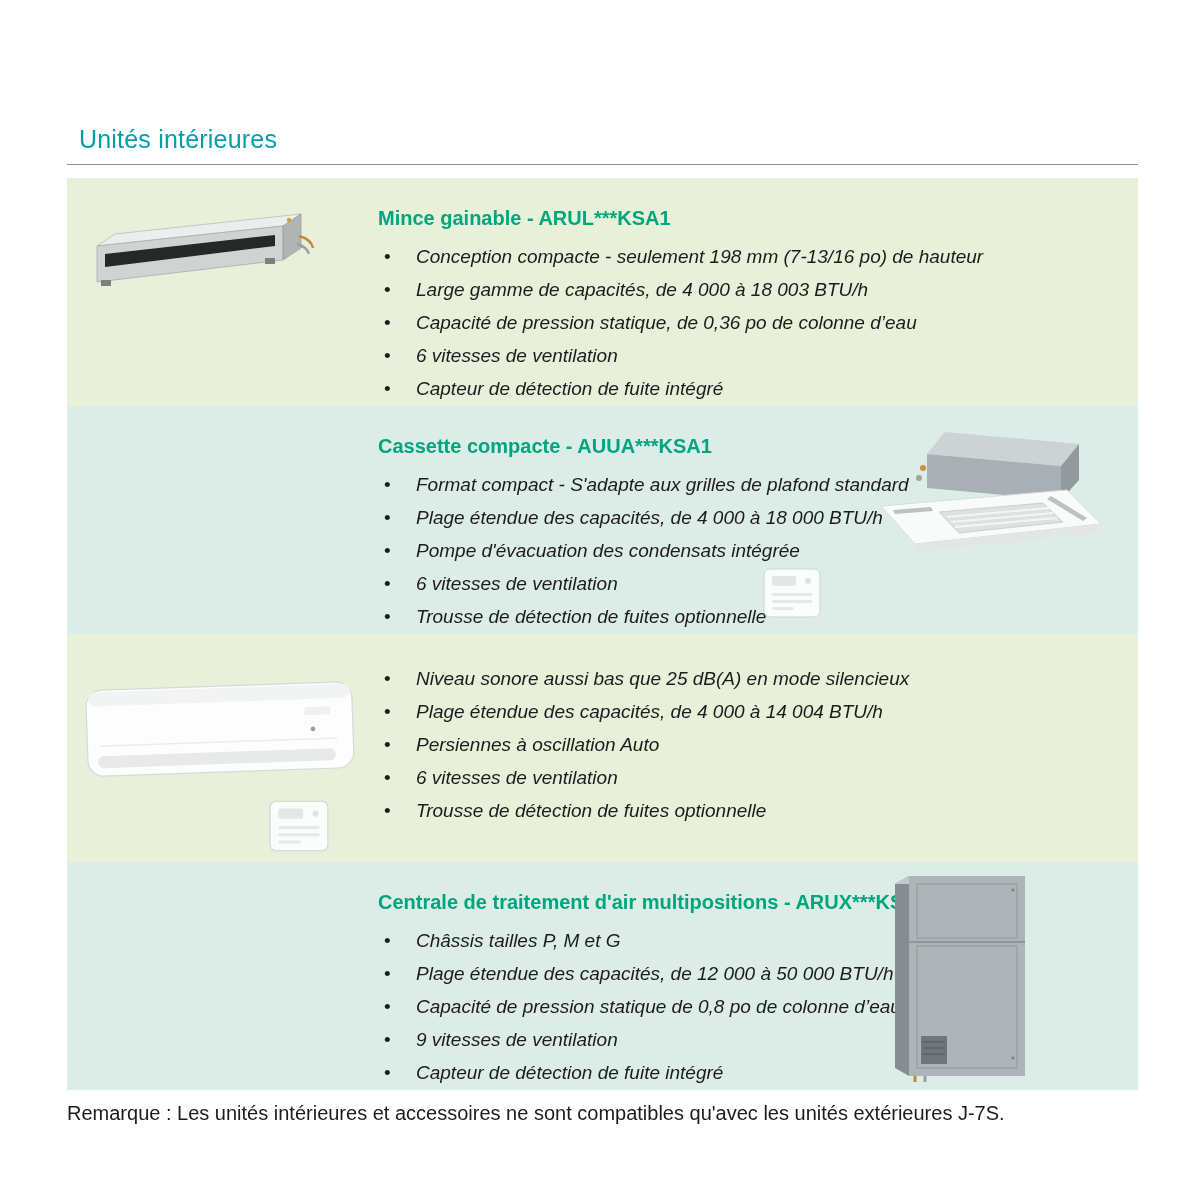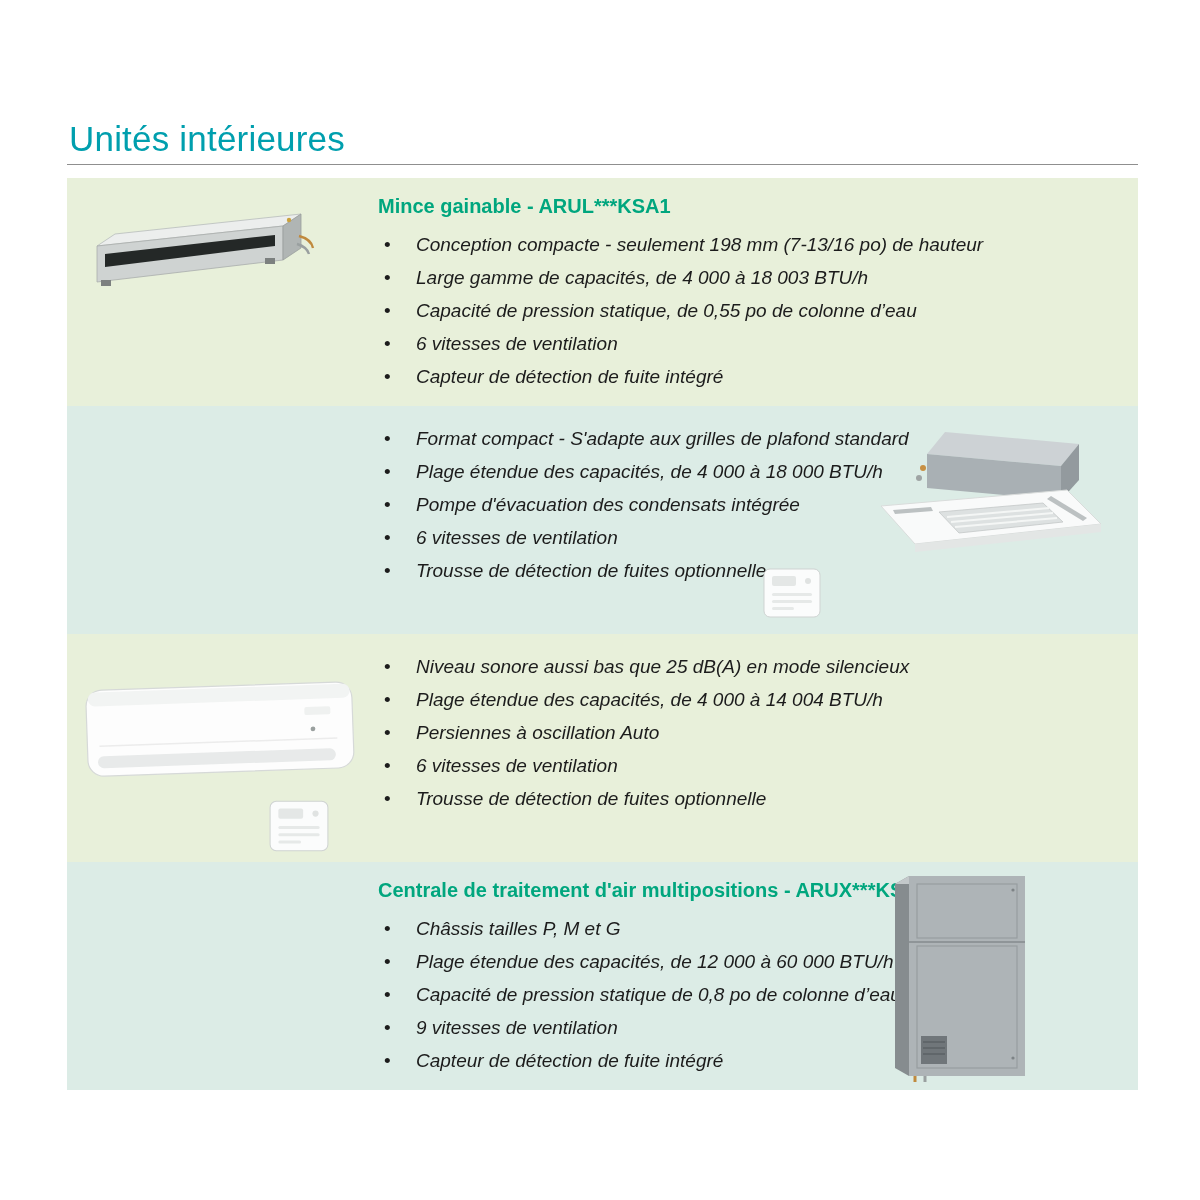--- a/index.html
+++ b/index.html
@@ -13,29 +13,29 @@
   *{box-sizing:border-box;}
   html,body{margin:0;padding:0;}
   body{
     width:1200px;height:1200px;background:#ffffff;
     font-family:"Liberation Sans","DejaVu Sans",sans-serif;
     color:var(--text-color);
     overflow:hidden;
   }
   .page{padding:122px 62px 0 67px;}
   .title{
-    font-size:35px;font-weight:400;letter-spacing:.2px;
+    font-size:25px;font-weight:400;letter-spacing:.2px;
     color:var(--title-color);
-    margin:0 0 8px 2px;line-height:34px;
+    margin:0 0 8px 12px;line-height:34px;
   }
   .rule{border:none;border-top:1.5px solid var(--rule-color);margin:0 0 13px 0;}
   .band{position:relative;height:228px;}
   .band-green{background:var(--band-green);}
   .band-teal{background:var(--band-teal);}
-  .content{margin-left:311px;padding-top:16px;padding-right:8px;}
+  .content{margin-left:311px;padding-top:28px;padding-right:8px;}
   .heading{
     font-size:20px;font-weight:700;line-height:24px;
     color:var(--heading-color);margin:0 0 10px 0;
   }
   ul.features{list-style:none;margin:0;padding:0;}
   ul.features li{display:flex;font-size:19px;line-height:33px;}
   ul.features .dot{width:38px;padding-left:6px;flex:none;}
   ul.features .bt{flex:1;font-style:italic;}
   .img{position:absolute;}
   .img svg{display:block;width:100%;height:100%;}
@@ -69,21 +69,21 @@
           <li>
             <span class="dot">•</span>
             <span class="bt">Conception compacte - seulement 198 mm (7-13/16 po) de hauteur</span>
           </li>
           <li>
             <span class="dot">•</span>
             <span class="bt">Large gamme de capacités, de 4 000 à 18 003 BTU/h</span>
           </li>
           <li>
             <span class="dot">•</span>
-            <span class="bt">Capacité de pression statique, de 0,55 po de colonne d’eau</span>
+            <span class="bt">Capacité de pression statique, de 0,36 po de colonne d’eau</span>
           </li>
           <li>
             <span class="dot">•</span>
             <span class="bt">6 vitesses de ventilation</span>
           </li>
           <li>
             <span class="dot">•</span>
             <span class="bt">Capteur de détection de fuite intégré</span>
           </li>
         </ul>
@@ -112,20 +112,21 @@
       <svg viewBox="0 0 62 54">
         <rect x="3" y="3" width="56" height="48" rx="6" fill="#fbfcfc" stroke="#cfd3d2"></rect>
         <rect x="11" y="10" width="24" height="10" rx="2" fill="#e4e7e6"></rect>
         <circle cx="47" cy="15" r="3" fill="#e0e3e2"></circle>
         <rect x="11" y="27" width="40" height="3" rx="1.5" fill="#e6e9e8"></rect>
         <rect x="11" y="34" width="40" height="3" rx="1.5" fill="#e6e9e8"></rect>
         <rect x="11" y="41" width="22" height="3" rx="1.5" fill="#e6e9e8"></rect>
       </svg>
     </span>
     <div class="content">
+      <h2 class="heading">Cassette compacte - AUUA***KSA1</h2>
       <ul class="features">
           <li>
             <span class="dot">•</span>
             <span class="bt">Format compact - S'adapte aux grilles de plafond standard</span>
           </li>
           <li>
             <span class="dot">•</span>
             <span class="bt">Plage étendue des capacités, de 4 000 à 18 000 BTU/h</span>
           </li>
           <li>
@@ -214,32 +215,33 @@
     </span>
     <div class="content">
       <h2 class="heading">Centrale de traitement d'air multipositions - ARUX***KSA1</h2>
       <ul class="features">
           <li>
             <span class="dot">•</span>
             <span class="bt">Châssis tailles P, M et G</span>
           </li>
           <li>
             <span class="dot">•</span>
-            <span class="bt">Plage étendue des capacités, de 12 000 à 60 000 BTU/h</span>
+            <span class="bt">Plage étendue des capacités, de 12 000 à 50 000 BTU/h</span>
           </li>
           <li>
             <span class="dot">•</span>
             <span class="bt">Capacité de pression statique de 0,8 po de colonne d’eau</span>
           </li>
           <li>
             <span class="dot">•</span>
             <span class="bt">9 vitesses de ventilation</span>
           </li>
           <li>
             <span class="dot">•</span>
             <span class="bt">Capteur de détection de fuite intégré</span>
           </li>
         </ul>
     </div>
   </section>
 
+  <p class="note">Remarque : Les unités intérieures et accessoires ne sont compatibles qu'avec les unités extérieures J-7S.</p>
 
 </div>
 
 </body></html>

